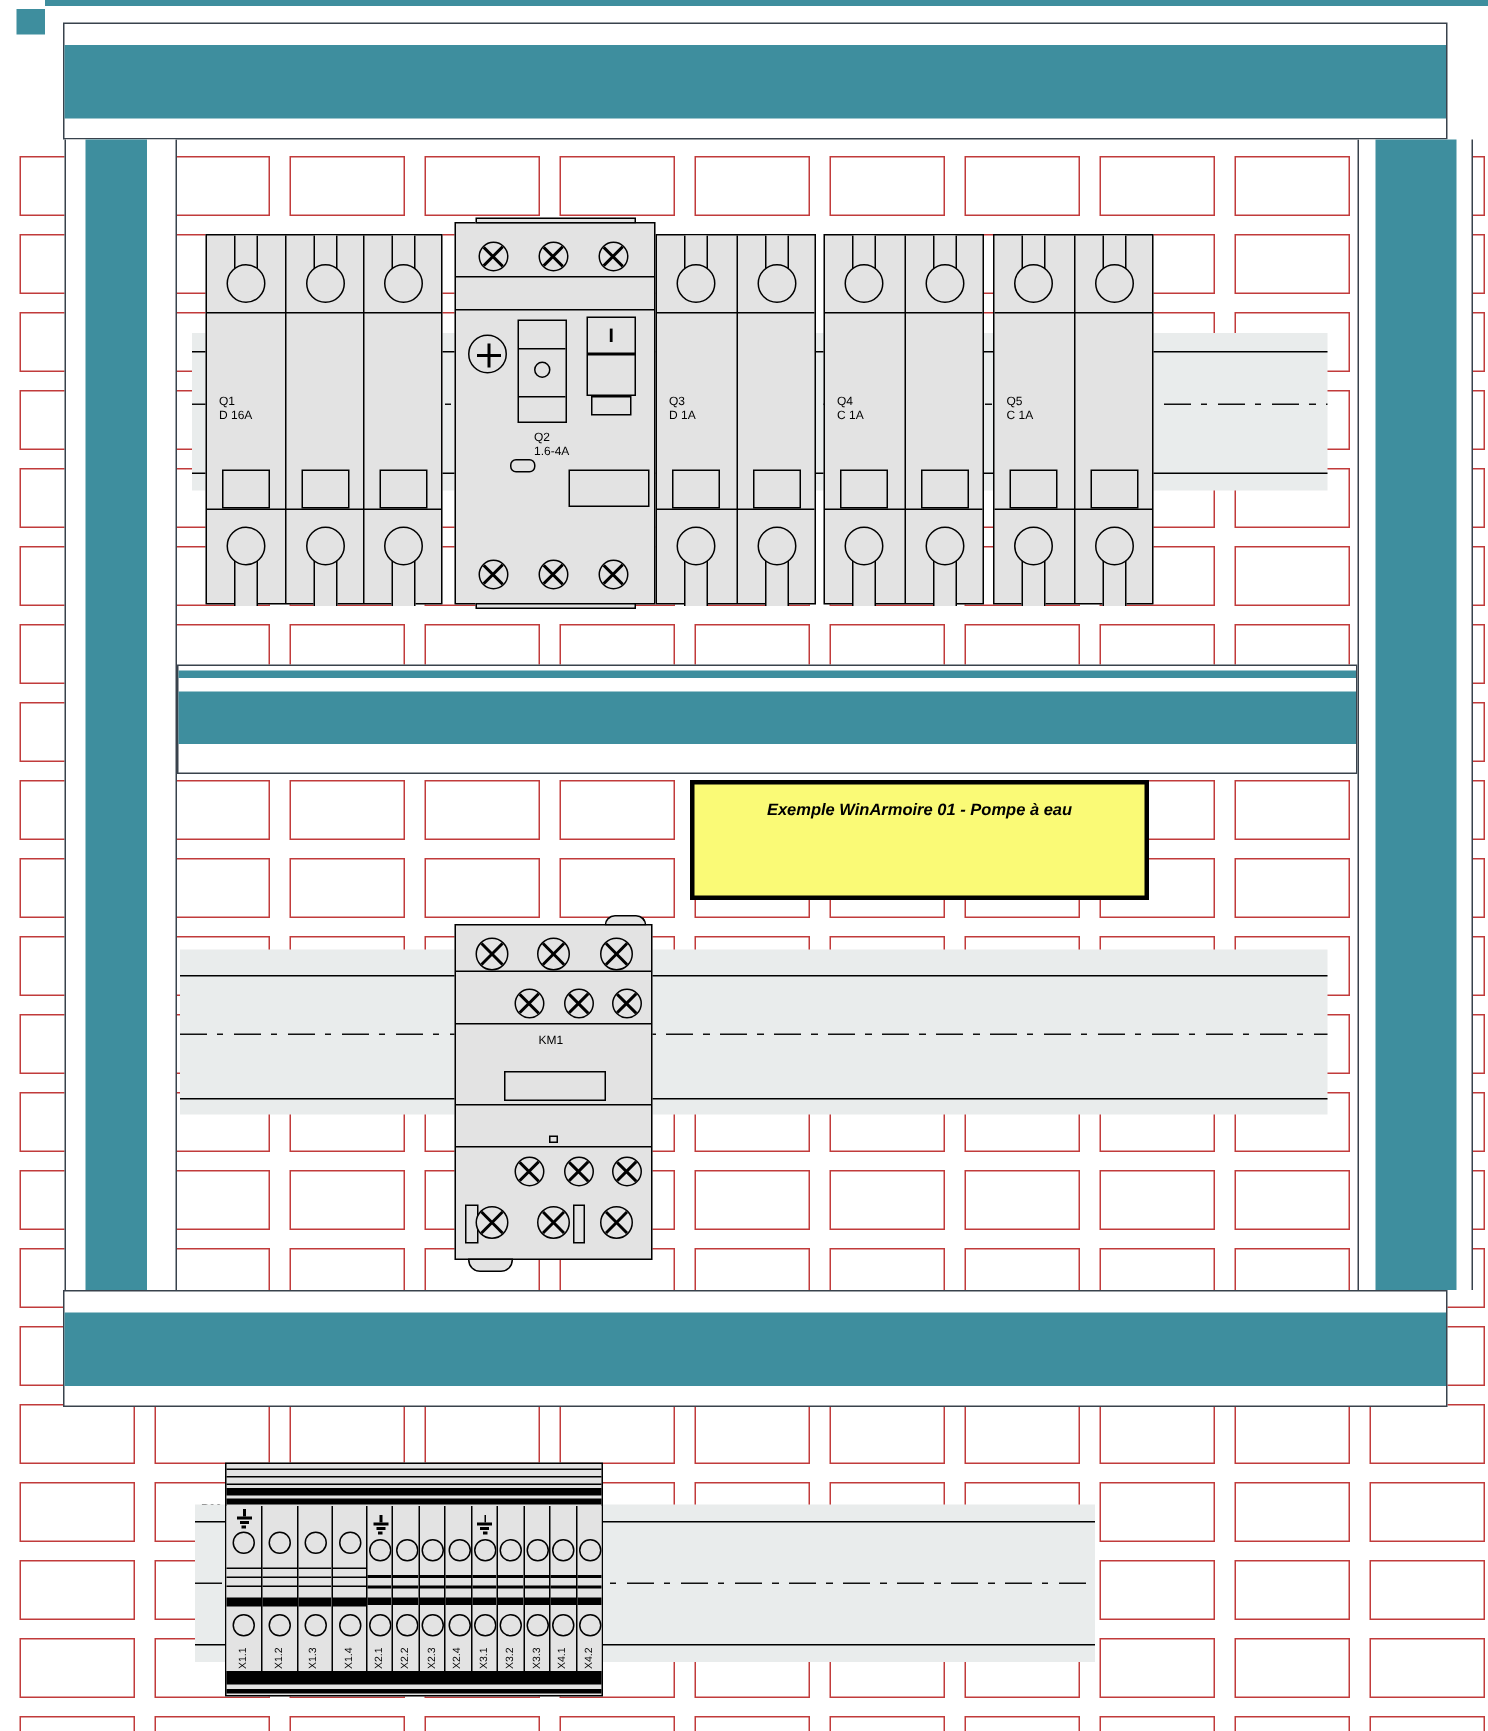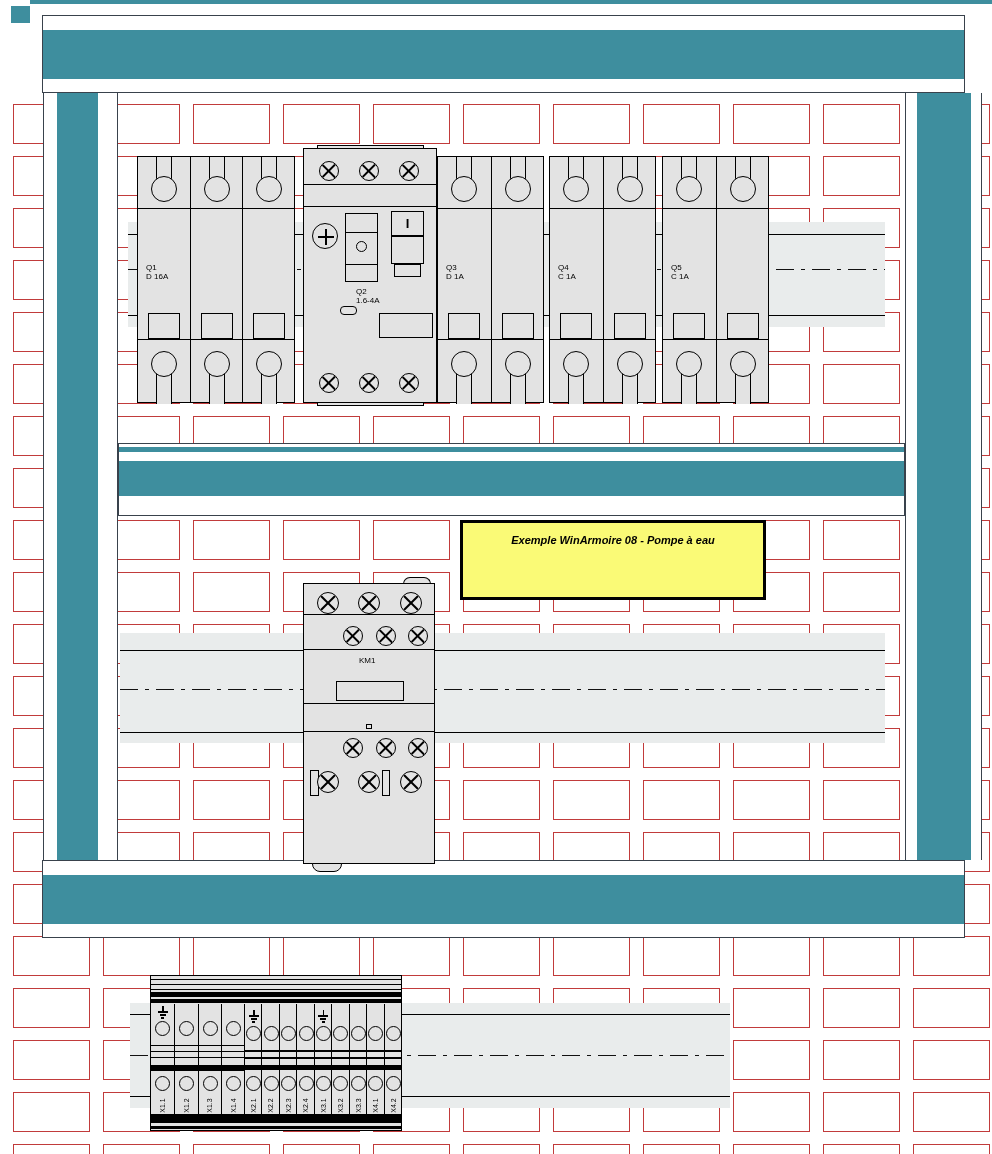--- a/index.html
+++ b/index.html
@@ -460,21 +460,21 @@
         <i></i>
         <i class="i2"></i>
       </div>
       <div class="screw" style="left: 95px; top: 224px; width: 20px; height: 20px;">
         <i></i>
         <i class="i2"></i>
       </div>
     </div>
 
 
-  <div id="km1" class="comp" style="left:303px;top:583px;width:132px;height:281px">
+  <div id="km1" class="comp" style="left:303px;top:616px;width:132px;height:224px">
     <div class="box" style="left:99px;top:-7px;width:28px;height:7px;border-radius:7px 7px 0 0"></div>
     <div class="box" style="left:8px;bottom:-9px;width:30px;height:9px;border-radius:0 0 8px 8px"></div>
     <div class="box" style="left:6px;top:186px;width:9px;height:26px"></div>
     <div class="box" style="left:78px;top:186px;width:8px;height:26px"></div>
     <div class="hline" style="top:30px"></div>
     <div class="hline" style="top:65px"></div>
     <div class="clabel" style="left:55px;top:72px">KM1</div>
     <div class="box" style="left:32px;top:97px;width:68px;height:20px"></div>
     <div class="hline" style="top:119px"></div>
     <div class="hline" style="top:147px"></div>
@@ -687,16 +687,16 @@
           <div class="tlbl" style="top: 90px;">
             <span>X4.2</span>
           </div>
         </div>
       </div>
     <div class="bar" style="left:0;right:0;top:138px;height:9px"></div>
     <div class="bar" style="left:0;right:0;top:150px;height:3px"></div>
   </div>
 
   <div id="titlebox">
-    <div class="t2">Exemple WinArmoire 08 - Pompe à eau</div>
+    <div class="t2">Exemple WinArmoire 01 - Pompe à eau</div>
   </div>
 
 </div>
 
 </body></html>

